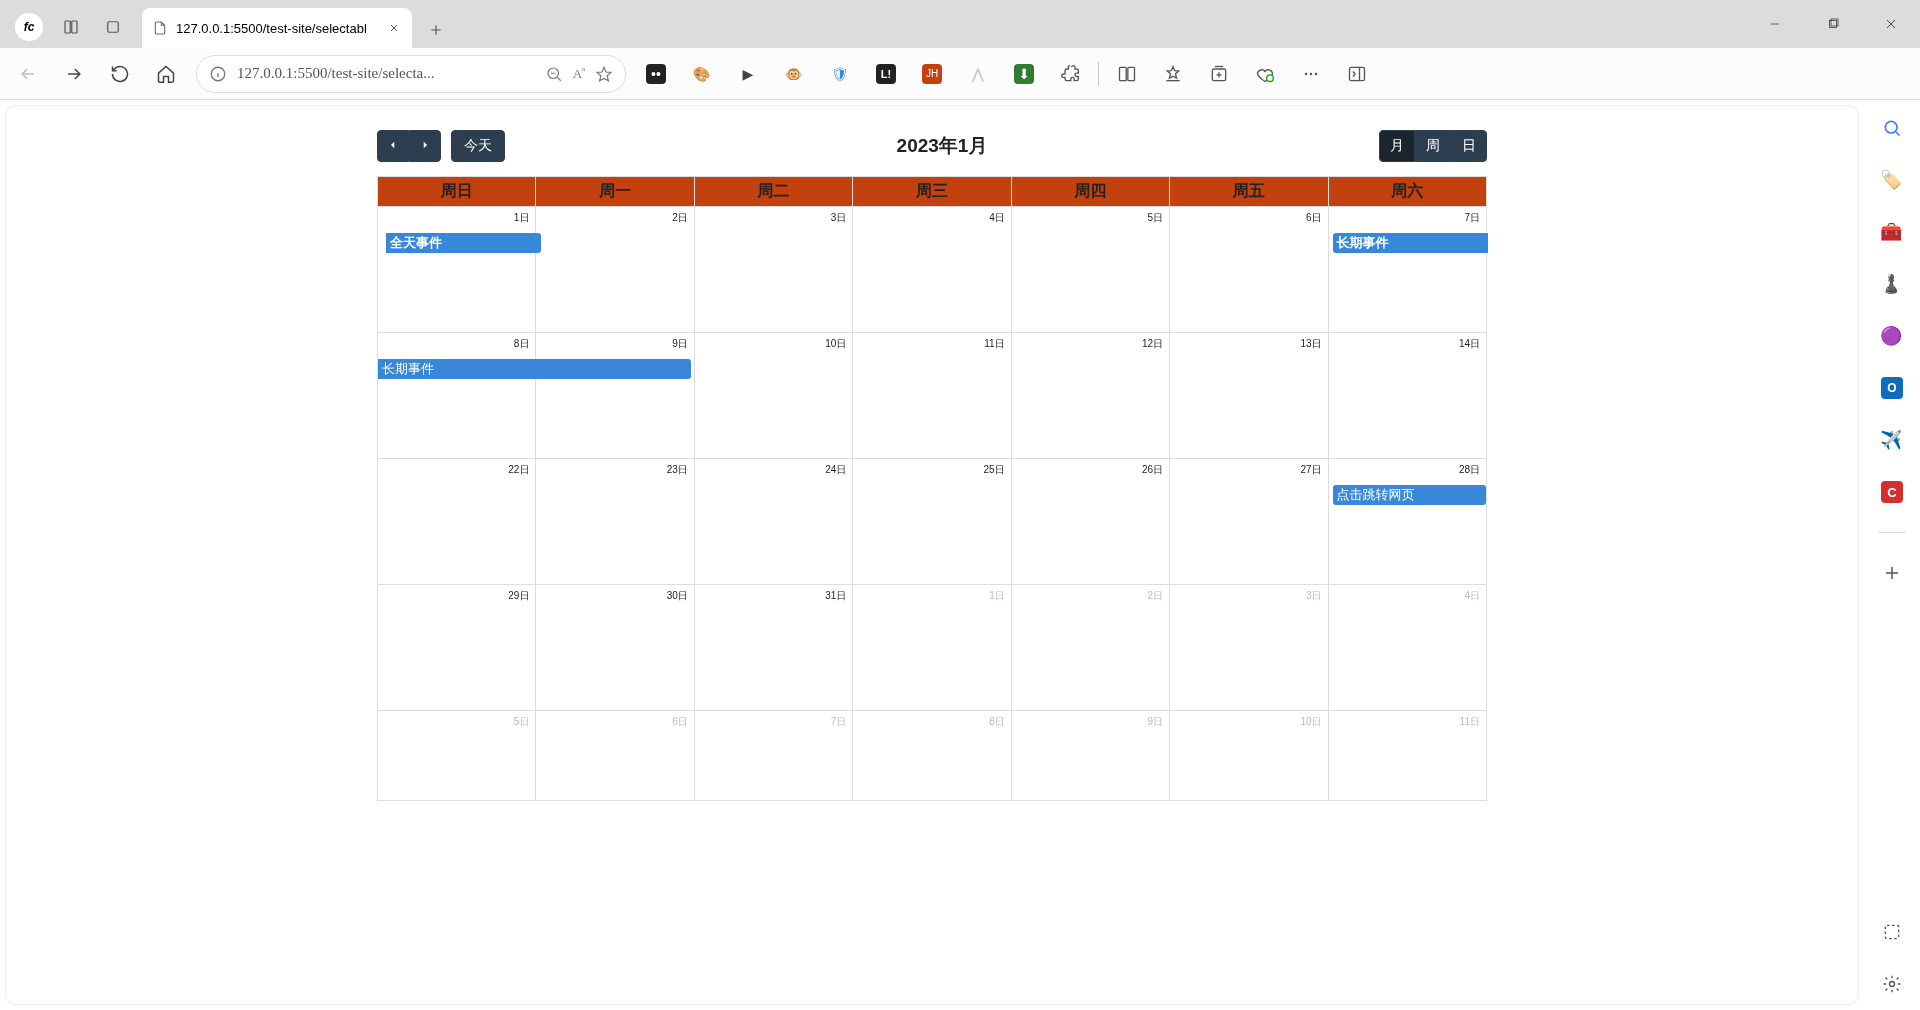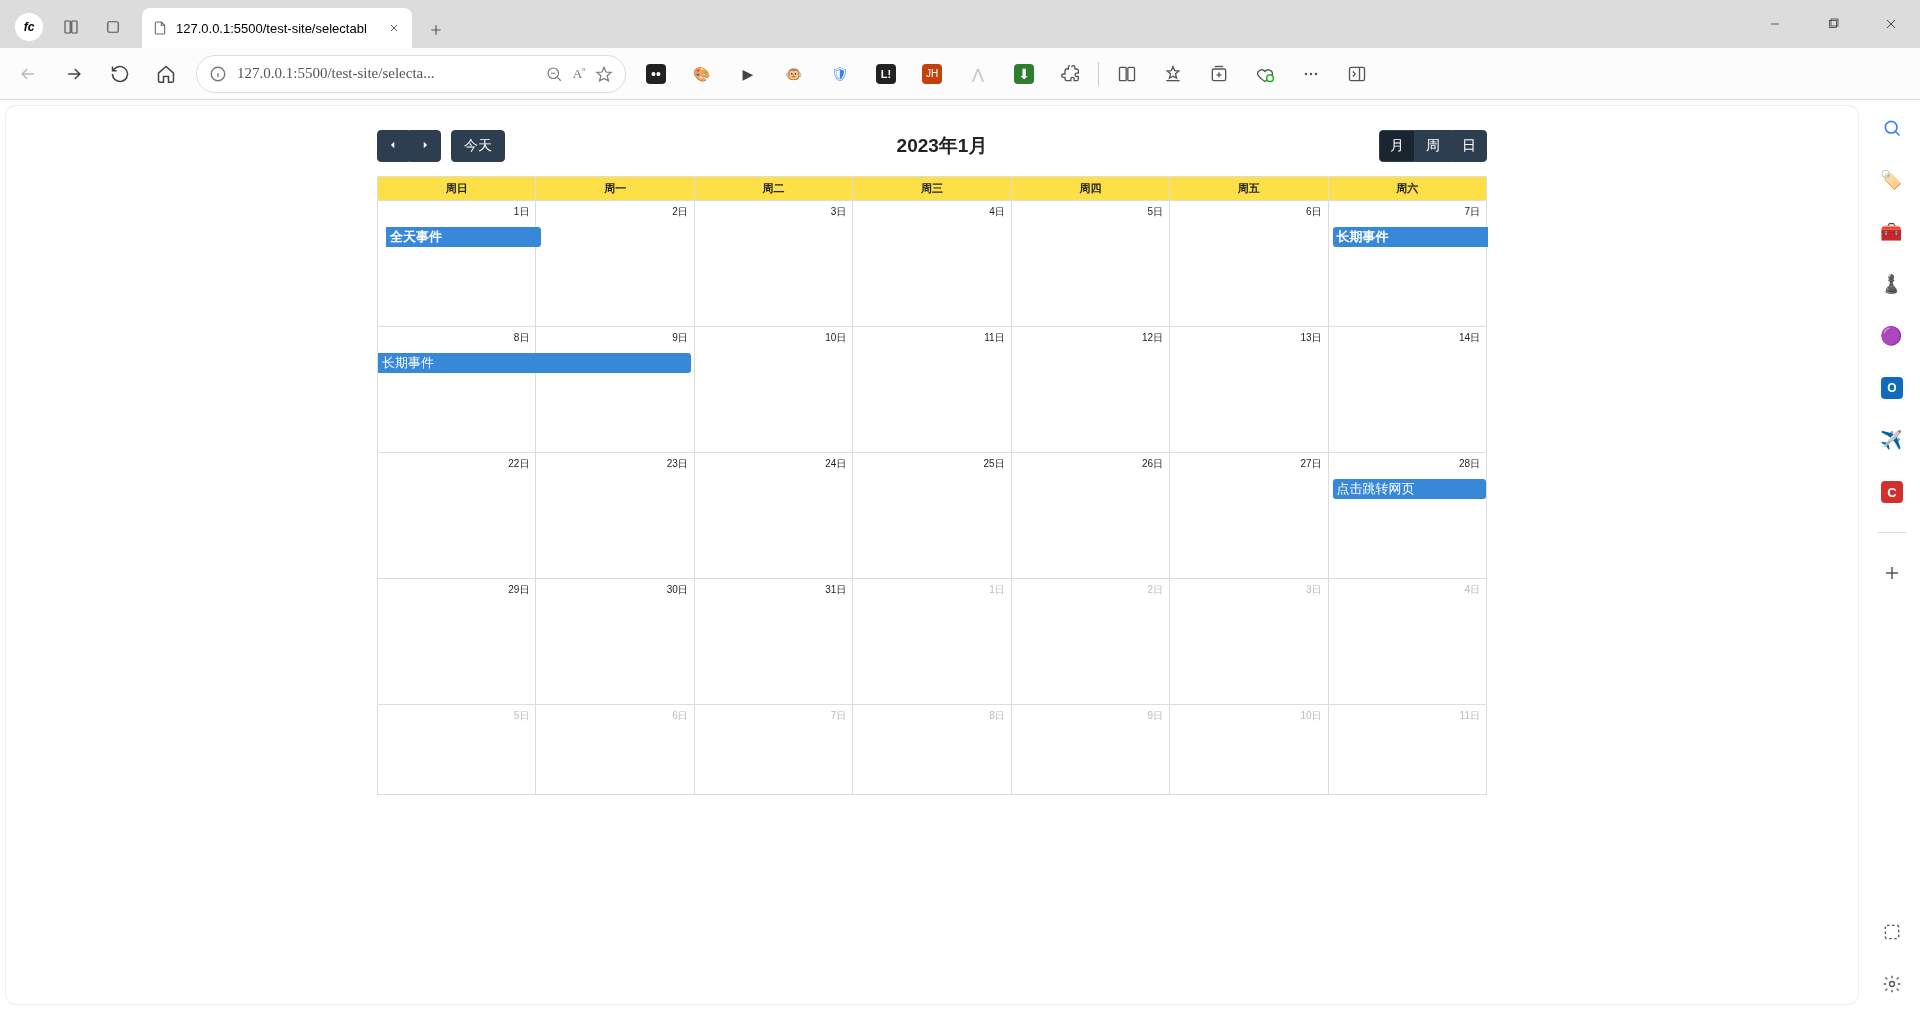--- a/index.html
+++ b/index.html
@@ -159,24 +159,24 @@
 .fc-btn-group .fc-btn:first-child { border-radius:4px 0 0 4px; }
 .fc-btn-group .fc-btn:last-child { border-radius:0 4px 4px 0; }
 .fc-btn-single { border-radius:4px; padding:6px 12px; }
 .fc-btn.view-active { background:#1a252f; }
 .fc-title { font-size:19px; font-weight:700; }
 
 .fc-grid { width:100%; border:1px solid #ddd; border-collapse:collapse; table-layout:fixed; }
 .fc-head th {
   border:1px solid #ddd;
   padding:4px 0;
-  font-size:11px;
+  font-size:16px;
   font-weight:700;
   text-align:center;
-  background:#fde047;
+  background:#c2410c;
 }
 .fc-body td {
   border:1px solid #ddd;
   height: 126px;
   vertical-align: top;
   position: relative;
   padding:0;
 }
 .fc-body tr:last-child td { height: 90px; }
 .fc-daynum {

